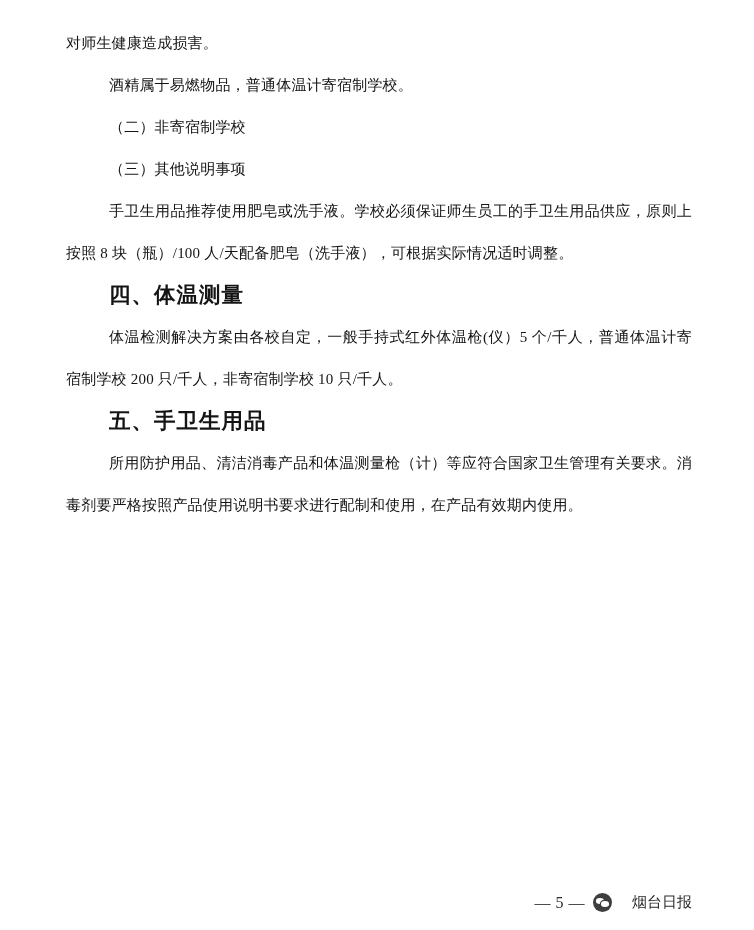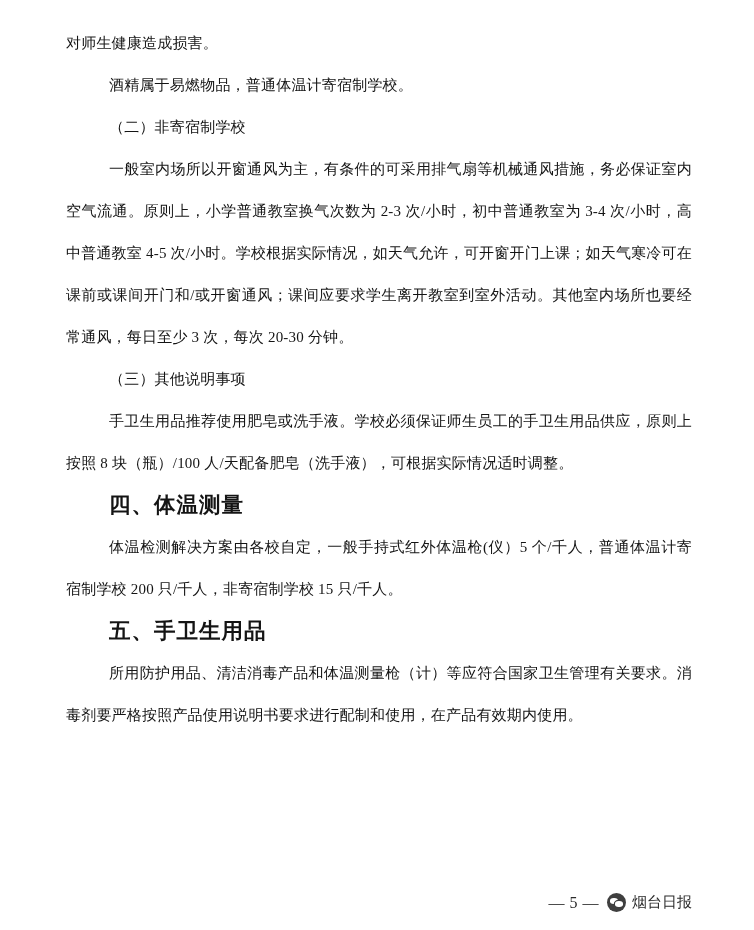--- a/index.html
+++ b/index.html
@@ -54,21 +54,21 @@
     font-family: "Liberation Sans", "DejaVu Sans", sans-serif;
   }
   .page-num {
     font-size: 16px;
     letter-spacing: 0.5px;
     font-family: "Liberation Serif", serif;
   }
   .wechat-badge {
     display: inline-flex;
     align-items: center;
-    gap: 6px;
+    gap: 20px;
   }
   .wechat-icon {
     width: 19px;
     height: 19px;
     background: #3f3f3f;
     border-radius: 50%;
     display: inline-block;
     position: relative;
   }
   .wechat-icon::before {
@@ -101,29 +101,28 @@
 <body>
 
 <div class="page">
 
   <p class="para">对师生健康造成损害。</p>
 
   <p class="para indent">酒精属于易燃物品，普通体温计寄宿制学校。</p>
 
   <p class="para indent">（二）非寄宿制学校</p>
 
-  <p class="para indent">一般室内场所以开窗通风为主，有条件的可采用排气扇等机械通风措施，务必保证室内空气流通。原则上，小学普通教室换气次数为 2-3 次/小时，初中普通教室为 3-4 次/小时，高中普通教室 4-5 次/小时。学校根据实际情况，如天气允许，可开窗开门上课；如天气寒冷可在课前或课间开门和/或开窗通风；课间应要求学生离开教室到室外活动。其他室内场所也要经常通风，每日至少 3 次，每次 20-30 分钟。</p>
 
   <p class="para indent">（三）其他说明事项</p>
 
   <p class="para indent">手卫生用品推荐使用肥皂或洗手液。学校必须保证师生员工的手卫生用品供应，原则上按照 8 块（瓶）/100 人/天配备肥皂（洗手液），可根据实际情况适时调整。</p>
 
   <p class="heading">四、体温测量</p>
 
-  <p class="para indent">体温检测解决方案由各校自定，一般手持式红外体温枪(仪）5 个/千人，普通体温计寄宿制学校 200 只/千人，非寄宿制学校 15 只/千人。</p>
+  <p class="para indent">体温检测解决方案由各校自定，一般手持式红外体温枪(仪）5 个/千人，普通体温计寄宿制学校 200 只/千人，非寄宿制学校 10 只/千人。</p>
 
   <p class="heading">五、手卫生用品</p>
 
   <p class="para indent">所用防护用品、清洁消毒产品和体温测量枪（计）等应符合国家卫生管理有关要求。消毒剂要严格按照产品使用说明书要求进行配制和使用，在产品有效期内使用。</p>
 
   <div class="footer">
     <span class="page-num">— 5 —</span>
     <span class="wechat-badge">
       <span class="wechat-icon"></span>
       <span class="footer-label">烟台日报</span>

